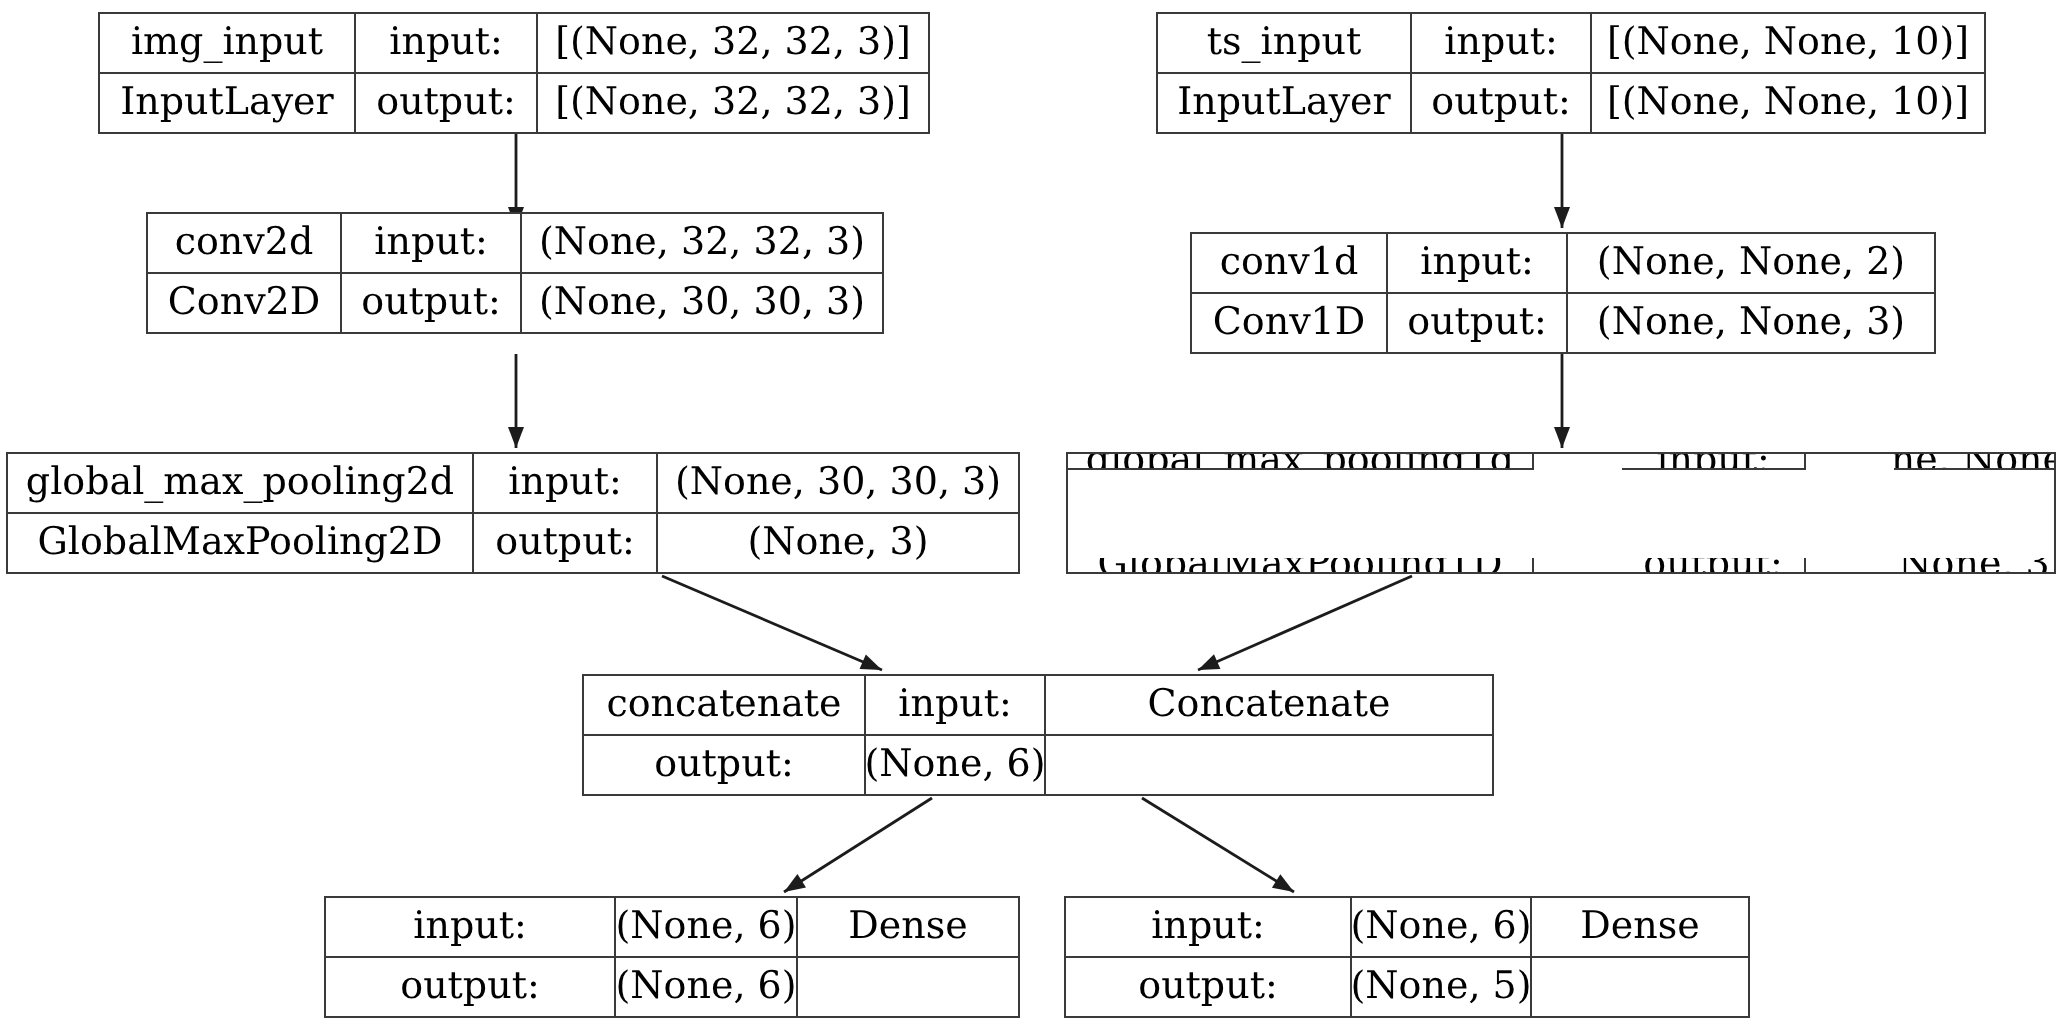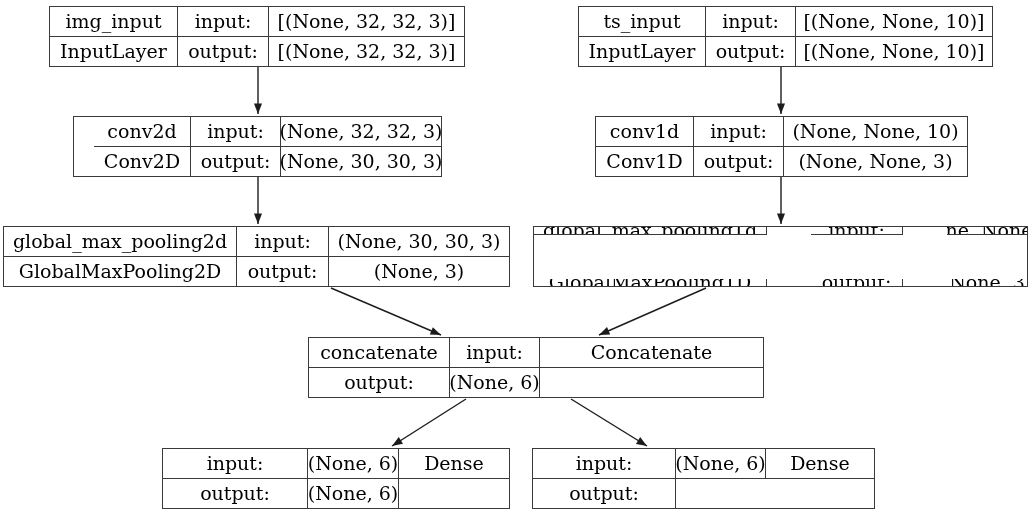--- a/index.html
+++ b/index.html
@@ -86,33 +86,33 @@
 
   <div class="node" style="left:578px;top:6px;width:415px;grid-template-columns:127px 90px 1fr;">
     <div class="cell">ts_input</div>
     <div class="cell">input:</div>
     <div class="cell">[(None, None, 10)]</div>
     <div class="cell">InputLayer</div>
     <div class="cell">output:</div>
     <div class="cell">[(None, None, 10)]</div>
   </div>
 
-  <div class="node" style="left:73px;top:116px;width:369px;grid-template-columns:97px 90px 1fr;padding-left:20px;">
+  <div class="node" style="left:73px;top:106px;width:369px;grid-template-columns:97px 90px 1fr;">
     <div class="cell">conv2d</div>
     <div class="cell">input:</div>
     <div class="cell">(None, 32, 32, 3)</div>
     <div class="cell">Conv2D</div>
     <div class="cell">output:</div>
     <div class="cell">(None, 30, 30, 3)</div>
   </div>
 
   <div class="node" style="left:595px;top:116px;width:373px;grid-template-columns:98px 90px 1fr;">
     <div class="cell">conv1d</div>
     <div class="cell">input:</div>
-    <div class="cell">(None, None, 10)</div>
+    <div class="cell">(None, None, 2)</div>
     <div class="cell">Conv1D</div>
     <div class="cell">output:</div>
     <div class="cell">(None, None, 3)</div>
   </div>
 
   <div class="node" style="left:3px;top:226px;width:507px;grid-template-columns:233px 92px 1fr;">
     <div class="cell">global_max_pooling2d</div>
     <div class="cell">input:</div>
     <div class="cell">(None, 30, 30, 3)</div>
     <div class="cell">GlobalMaxPooling2D</div>
@@ -122,36 +122,37 @@
 
   <div class="node" style="left:533px;top:226px;width:495px;grid-template-columns:233px 92px 1fr;gap:44px;">
     <div class="cell">global_max_pooling1d</div>
     <div class="cell">input:</div>
     <div class="cell">(None, None, 3)</div>
     <div class="cell">GlobalMaxPooling1D</div>
     <div class="cell">output:</div>
     <div class="cell">(None, 3)</div>
   </div>
 
-  <div class="node" style="left:308px;top:337px;width:456px;grid-template-columns:141px 90px 1fr;">
+  <div class="node" style="left:291px;top:337px;width:456px;grid-template-columns:141px 90px 1fr;">
     <div class="cell">concatenate</div>
     <div class="cell">input:</div>
     <div class="cell">Concatenate</div>
     <div class="cell">output:</div>
     <div class="cell">(None, 6)</div>
   </div>
 
   <div class="node" style="left:162px;top:448px;width:348px;grid-template-columns:145px 91px 1fr;">
     <div class="cell">input:</div>
     <div class="cell">(None, 6)</div>
     <div class="cell">Dense</div>
     <div class="cell">output:</div>
     <div class="cell">(None, 6)</div>
   </div>
 
   <div class="node" style="left:532px;top:448px;width:343px;grid-template-columns:143px 90px 1fr;">
     <div class="cell">input:</div>
     <div class="cell">(None, 6)</div>
     <div class="cell">Dense</div>
     <div class="cell">output:</div>
+    <div class="cell">(None, 5)</div>
   </div>
 
 </div>
 
 </body></html>

